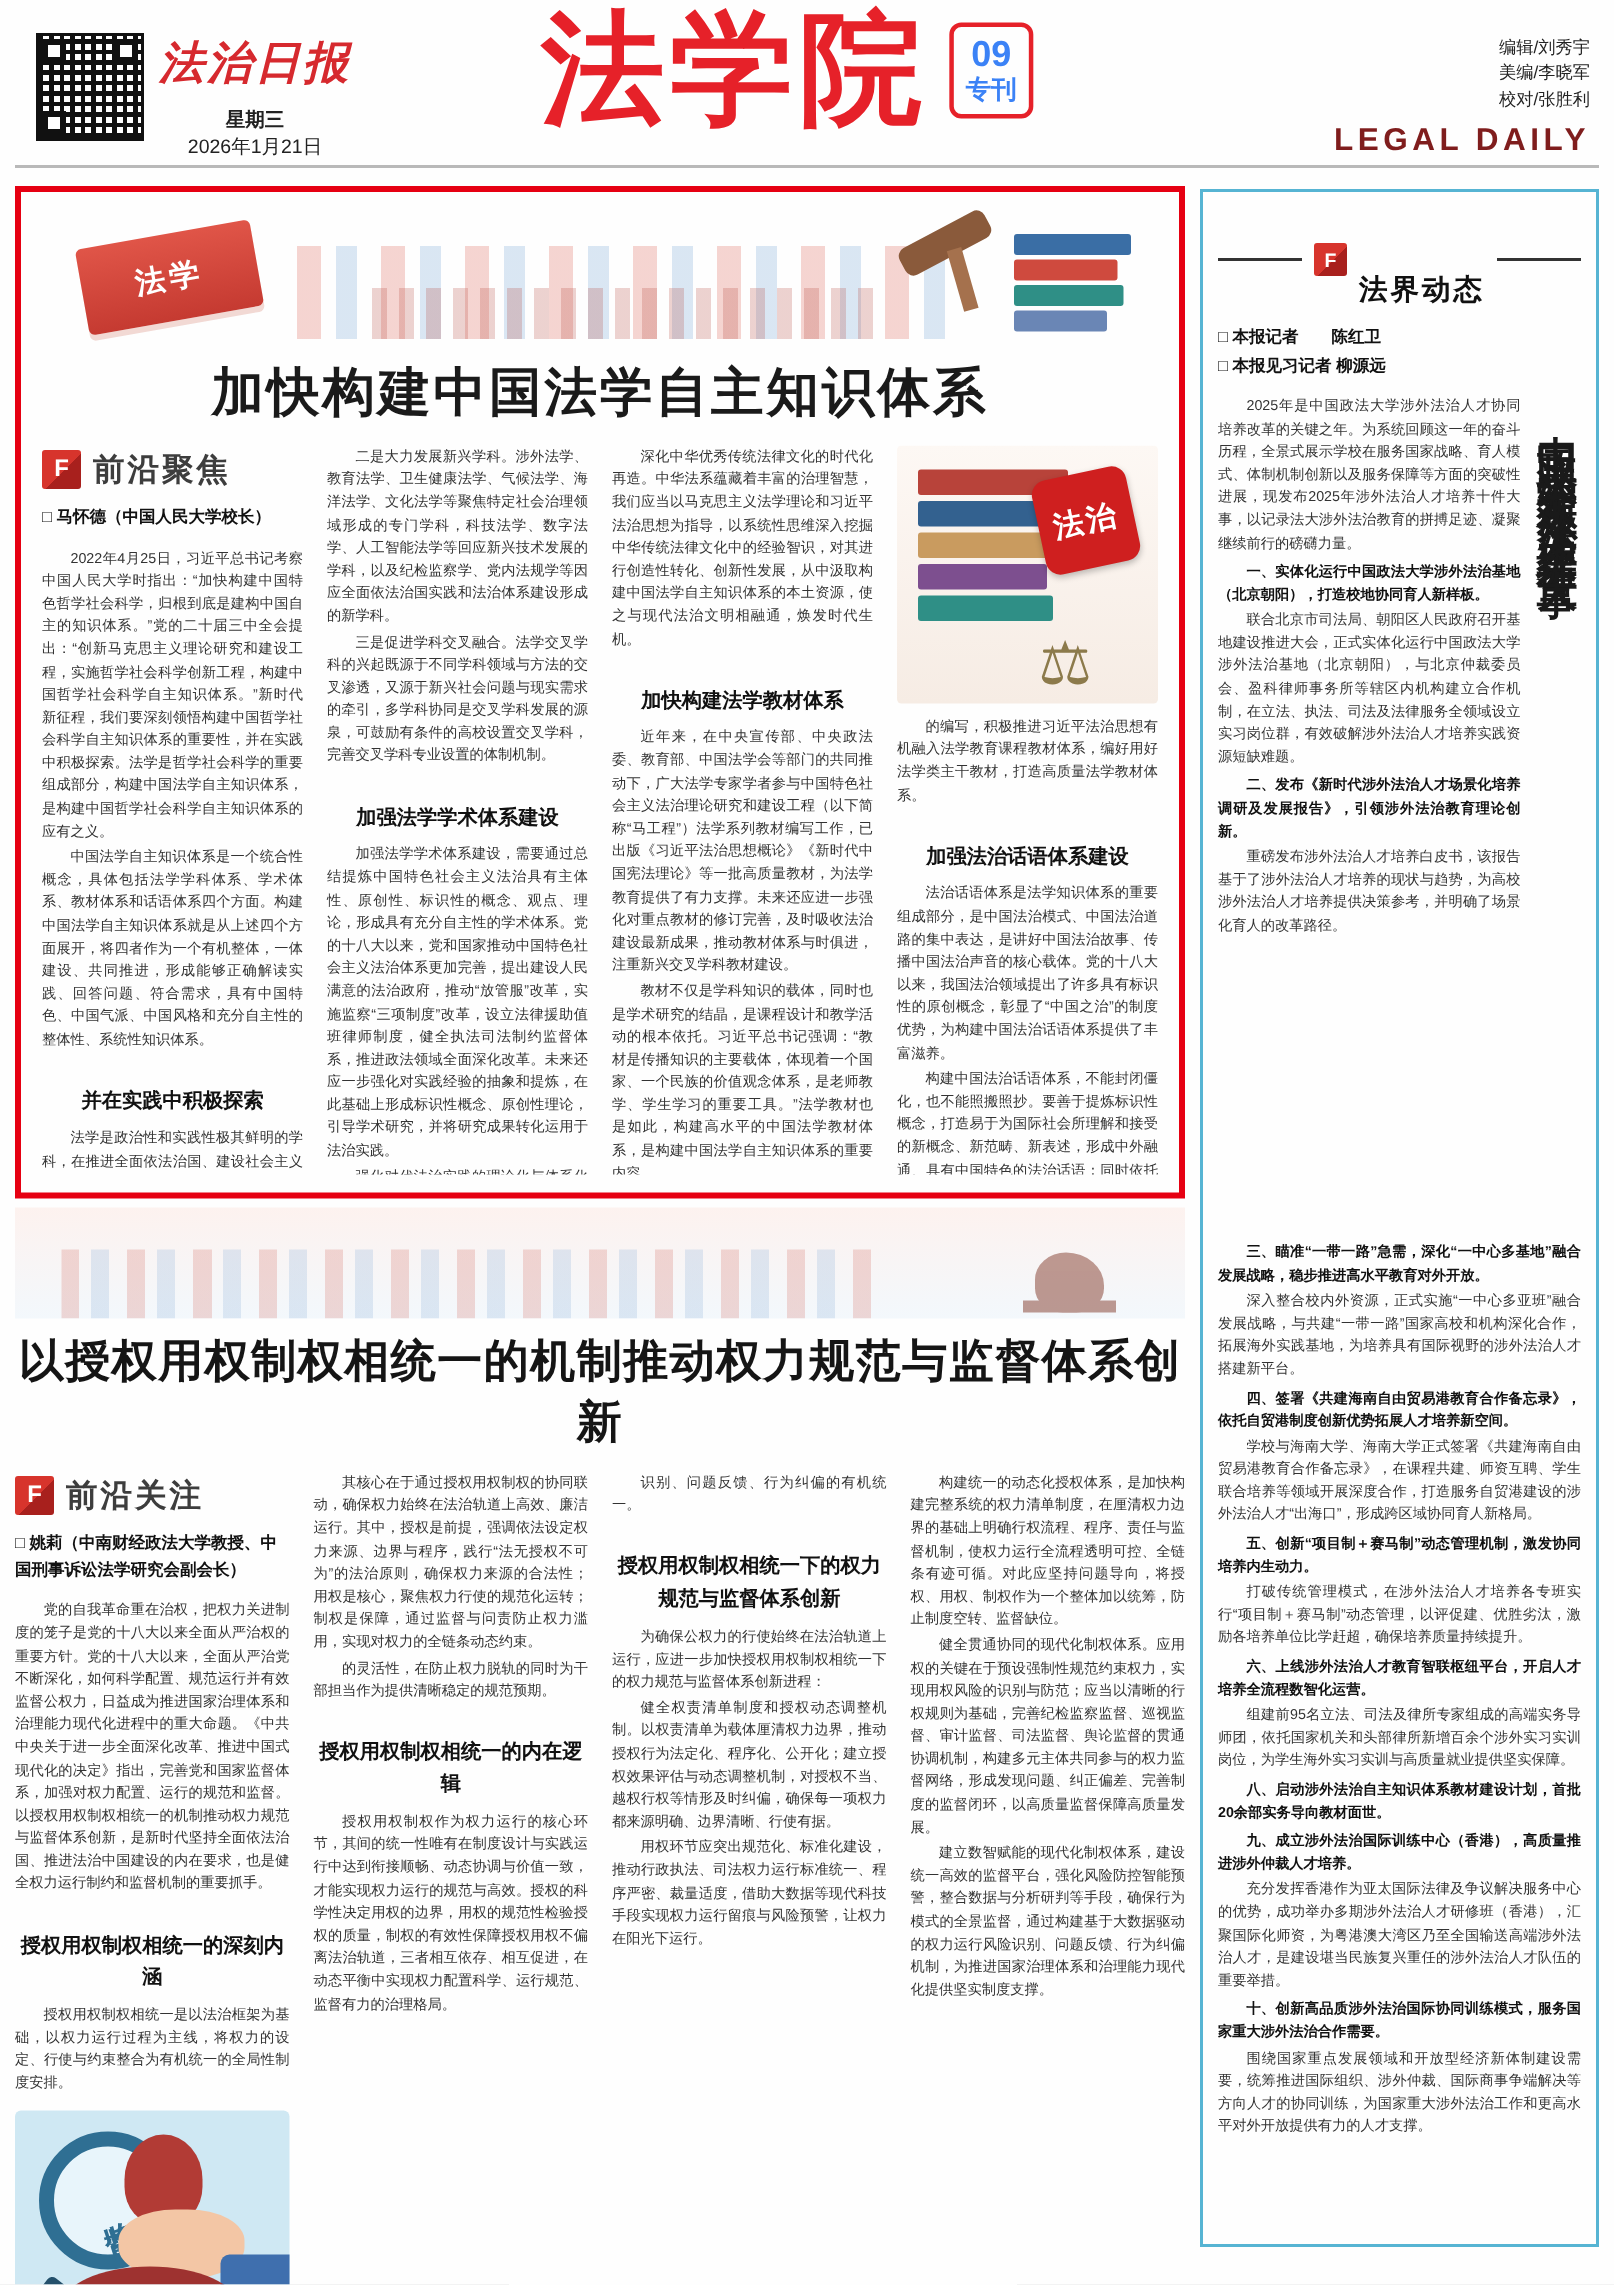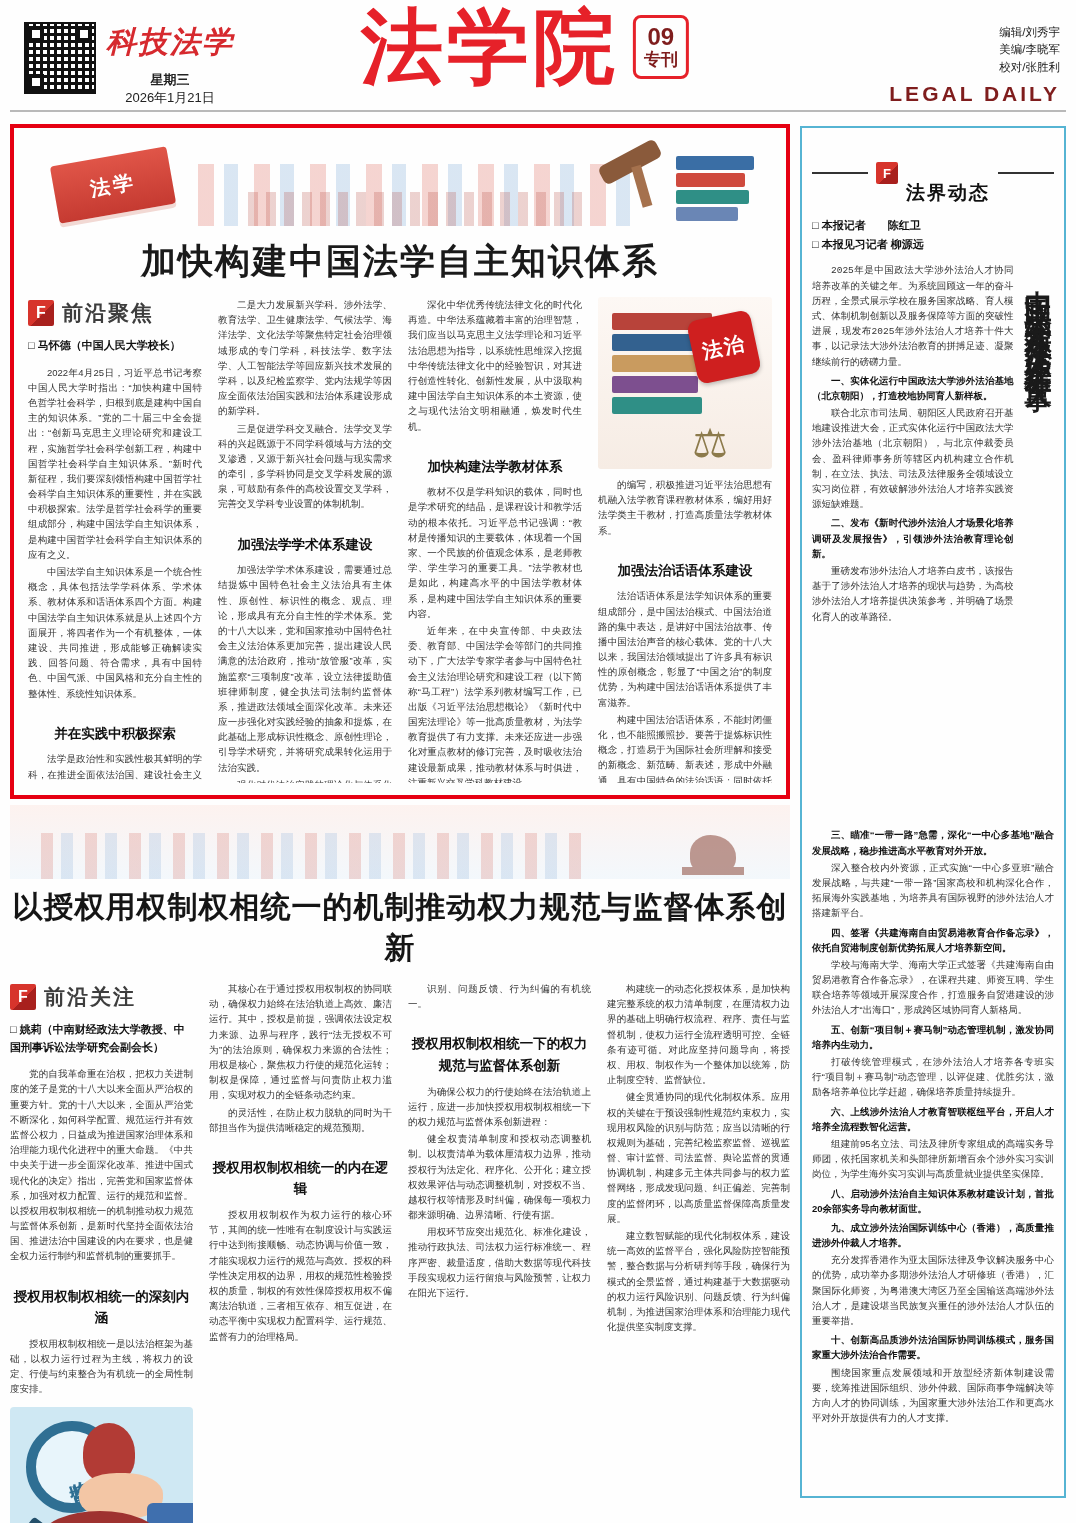--- a/index.html
+++ b/index.html
@@ -14,21 +14,21 @@
         background-image:repeating-linear-gradient(0deg,#111 0 3px,transparent 3px 7px),
                          repeating-linear-gradient(90deg,#111 0 3px,#fff 3px 7px); }
   .qr .fp { position:absolute; width:16px; height:16px; border:4px solid #111; background:#fff; }
   .qr .fp.tl{left:2px;top:2px}.qr .fp.tr{right:2px;top:2px}.qr .fp.bl{left:2px;bottom:2px}
   .mh-brandcol { text-align:center; }
   .mh-brand { color:#d6292e; font-family:"Liberation Serif","DejaVu Serif",serif; font-weight:bold; font-style:italic; font-size:30px; letter-spacing:2px; white-space:nowrap; }
   .mh-week { font-size:13px; color:#222; font-weight:bold; margin-top:8px; }
   .mh-date { font-size:13px; color:#222; }
   .mh-center { position:absolute; left:50%; top:6px; transform:translateX(-54%); display:flex; align-items:center; gap:14px; }
   .mh-title { color:#e62129; font-size:82px; font-weight:900; letter-spacing:4px; line-height:1; }
-  .mh-pagebox { border:3px solid #e62129; border-radius:8px; padding:6px 8px; text-align:center; color:#7f1d1d; }
+  .mh-pagebox { border:3px solid #e62129; border-radius:8px; padding:6px 8px; text-align:center; color:#3b82f6; }
   .mh-pageno { font-size:24px; font-weight:bold; line-height:1.1; }
   .mh-edition { font-size:17px; font-weight:bold; line-height:1.1; }
   .mh-right { position:absolute; right:6px; top:24px; text-align:right; }
   .mh-credit { font-size:11.5px; color:#222; line-height:1.5; }
   .mh-en { font-size:21px; font-weight:900; letter-spacing:3px; color:#7f1d1d; margin-top:6px; }
 
   
   .mainwrap { display:flex; gap:10px; }
   .leftcol { width:780px; }
   .rightcol { width:266px; }
@@ -88,37 +88,37 @@
 
   
   .sidebar { border:2px solid #56b4d3; margin-top:14px; height:1372px; padding:10px 10px 8px; overflow:hidden; }
   .sb-head { display:flex; align-items:center; gap:8px; margin:2px 0 10px; }
   .sb-head .rule { flex:1; height:2px; background:#333; }
   .sb-head .cube { width:22px; height:22px; font-size:13px; }
   .sb-head b { font-size:19px; letter-spacing:2px; color:#111; white-space:nowrap;margin-top:40px; }
   .sb-reporters { margin:2px 0 10px; }
   .sb-reporters div { font-size:11px; font-weight:bold; color:#111; line-height:1.7; }
   .sb-flex { display:flex; gap:8px; }
-  .sb-textcol { flex:1; min-width:0;font-family:Liberation Mono, monospace; }
+  .sb-textcol { flex:1; min-width:0; }
   .vert-headline { writing-mode:vertical-rl; font-size:27px; font-weight:900; color:#1a1a1a; letter-spacing:5px; line-height:1.2; height:560px; flex:0 0 auto; padding-top:6px; }
 </style>
 </head>
 <body>
 
 <div class="page">
 
   <header class="masthead">
     <div class="mh-left">
       <div class="qr">
         <div class="fp tl"></div>
         <div class="fp tr"></div>
         <div class="fp bl"></div>
       </div>
       <div class="mh-brandcol">
-        <div class="mh-brand">科技法学</div>
+        <div class="mh-brand">法治日报</div>
         <div class="mh-week">星期三</div>
         <div class="mh-date">2026年1月21日</div>
       </div>
     </div>
     <div class="mh-center">
       <div class="mh-title">法学院</div>
       <div class="mh-pagebox">
         <div class="mh-pageno">09</div>
         <div class="mh-edition">专刊</div>
       </div>
@@ -176,22 +176,22 @@
                 <div class="blk-h">加强法学学术体系建设</div>
                 <div class="blk-p">加强法学学术体系建设，需要通过总结提炼中国特色社会主义法治具有主体性、原创性、标识性的概念、观点、理论，形成具有充分自主性的学术体系。党的十八大以来，党和国家推动中国特色社会主义法治体系更加完善，提出建设人民满意的法治政府，推动“放管服”改革，实施监察“三项制度”改革，设立法律援助值班律师制度，健全执法司法制约监督体系，推进政法领域全面深化改革。未来还应一步强化对实践经验的抽象和提炼，在此基础上形成标识性概念、原创性理论，引导学术研究，并将研究成果转化运用于法治实践。</div>
                 <div class="blk-p">强化对代法治实践的理论化与体系化研究同样重要。理论研究应立足中国国情与发展实践，回应司法体制综合配套改革、互联网司法等前沿问题，解释中国法治的生机活力。</div>
               </div>
           </div>
           <div class="col">
             <div class="blocks">
 
             <div class="blk-p">深化中华优秀传统法律文化的时代化再造。中华法系蕴藏着丰富的治理智慧，我们应当以马克思主义法学理论和习近平法治思想为指导，以系统性思维深入挖掘中华传统法律文化中的经验智识，对其进行创造性转化、创新性发展，从中汲取构建中国法学自主知识体系的本土资源，使之与现代法治文明相融通，焕发时代生机。</div>
                 <div class="blk-h">加快构建法学教材体系</div>
+                <div class="blk-p">近年来，在中央宣传部、中央政法委、教育部、中国法学会等部门的共同推动下，广大法学专家学者参与中国特色社会主义法治理论研究和建设工程（以下简称“马工程”）法学系列教材编写工作，已出版《习近平法治思想概论》《新时代中国宪法理论》等一批高质量教材，为法学教育提供了有力支撑。未来还应进一步强化对重点教材的修订完善，及时吸收法治建设最新成果，推动教材体系与时俱进，注重新兴交叉学科教材建设。</div>
                 <div class="blk-p">教材不仅是学科知识的载体，同时也是学术研究的结晶，是课程设计和教学活动的根本依托。习近平总书记强调：“教材是传播知识的主要载体，体现着一个国家、一个民族的价值观念体系，是老师教学、学生学习的重要工具。”法学教材也是如此，构建高水平的中国法学教材体系，是构建中国法学自主知识体系的重要内容。</div>
-                <div class="blk-p">近年来，在中央宣传部、中央政法委、教育部、中国法学会等部门的共同推动下，广大法学专家学者参与中国特色社会主义法治理论研究和建设工程（以下简称“马工程”）法学系列教材编写工作，已出版《习近平法治思想概论》《新时代中国宪法理论》等一批高质量教材，为法学教育提供了有力支撑。未来还应进一步强化对重点教材的修订完善，及时吸收法治建设最新成果，推动教材体系与时俱进，注重新兴交叉学科教材建设。</div>
               </div>
           </div>
           <div class="col">
             <div class="law-illus">
               <div class="li-books">
                   <i></i>
                   <i></i>
                   <i></i>
                   <i></i>
                   <i></i>

